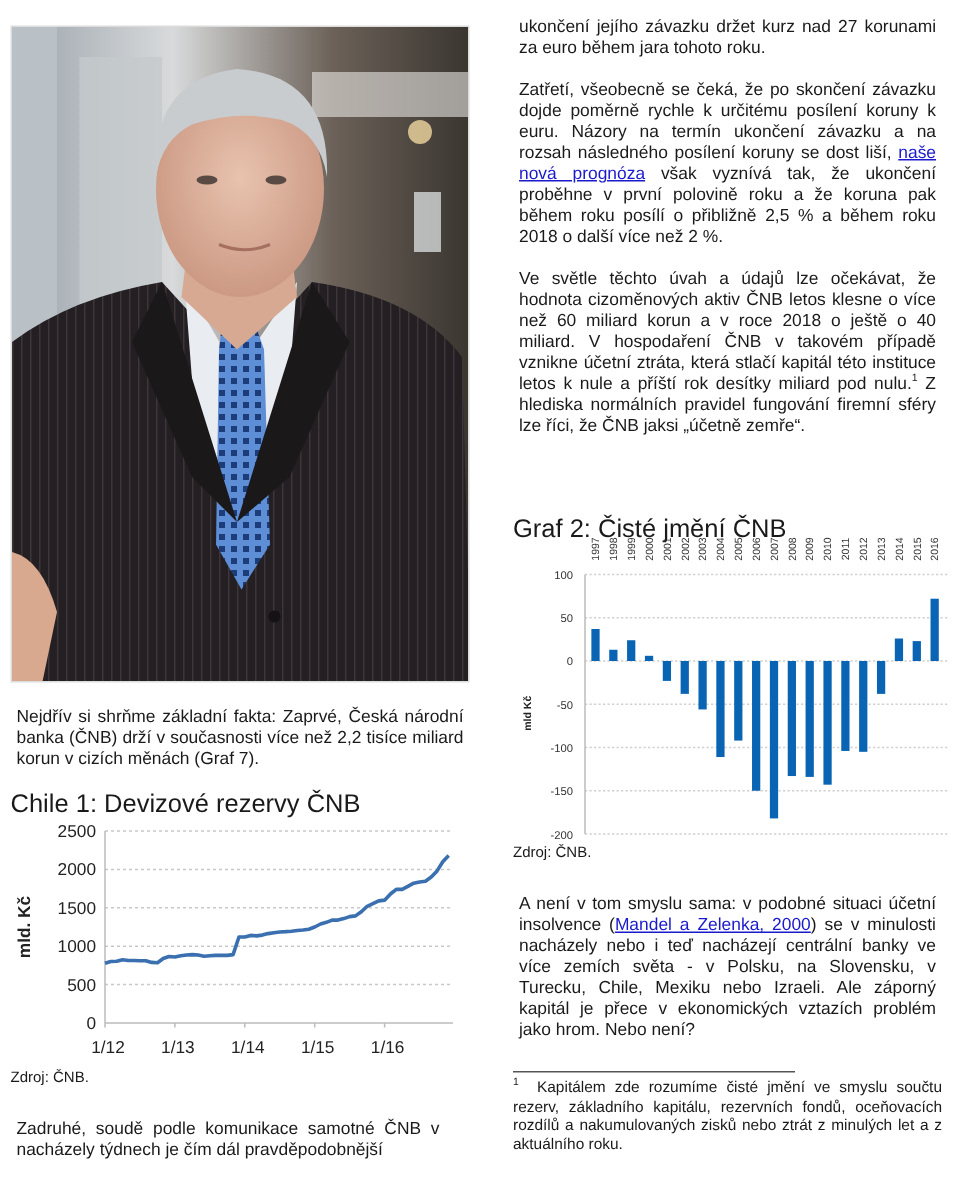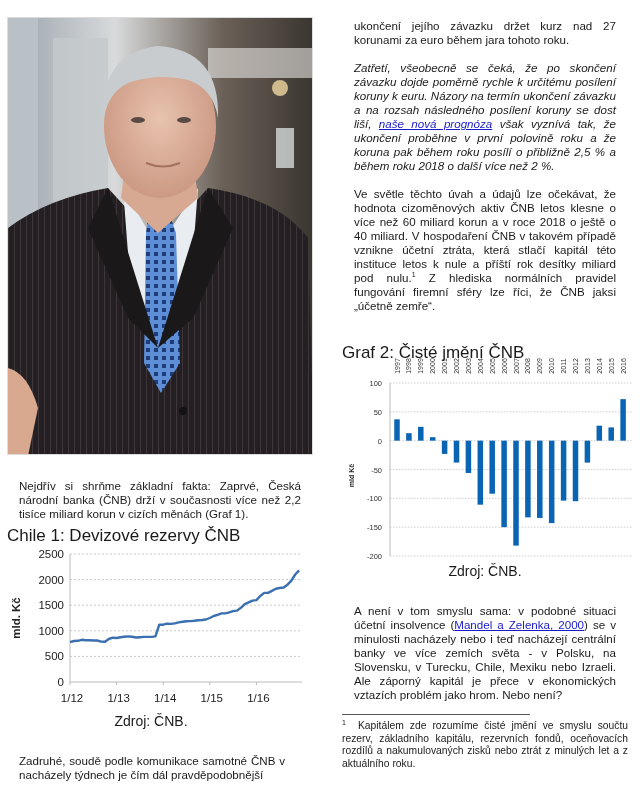--- a/index.html
+++ b/index.html
@@ -1,22 +1,22 @@
 <!DOCTYPE html>
 <html><head>
 <meta charset="utf-8">
 <style>
   html, body { margin: 0; padding: 0; background: #ffffff; }
   body { width: 640px; height: 786px; position: relative; overflow: hidden;
          font-family: "Liberation Sans", sans-serif; color: #1a1a1a; }
   .col { position: absolute; }
-  .para { font-size: 11.6px; line-height: 14px; text-align: justify; margin: 12px; }
+  .para { font-size: 11.6px; line-height: 14px; text-align: justify; margin: 4px; }
   .para a { color: #1a1acc; text-decoration: underline; }
   .heading { font-size: 17px; font-weight: normal; margin: 0; }
-  .source { font-size: 14px; text-align: center; }
+  .source { font-size: 10px; text-align: left; }
   sup { font-size: 7px; line-height: 0; vertical-align: super; }
   #photo { position: absolute; left: 7px; top: 17px; width: 306px; height: 438px; overflow: hidden; border: 1px solid #dcdcdc; box-sizing: border-box; }
   #photo svg { display: block; }
   .footnote-rule { position: absolute; left: 342px; top: 714px; width: 188px; height: 1px; background: #555; }
   .footnote { position: absolute; left: 342px; top: 720px; width: 286px; font-size: 10.3px; line-height: 12.5px; text-align: justify; }
   text { font-family: "Liberation Sans", sans-serif; }
 </style>
 </head>
 <body>
 
@@ -67,21 +67,21 @@
     <ellipse cx="130" cy="102" rx="7" ry="3" fill="#5a4a44"></ellipse>
     <ellipse cx="176" cy="102" rx="7" ry="3" fill="#5a4a44"></ellipse>
     <path d="M138,145 Q155,152 172,145" stroke="#a5705f" stroke-width="2" fill="none"></path>
 
     <path d="M0,350 Q20,355 30,390 L20,438 L0,438 Z" fill="#d8a88f"></path>
     <circle cx="175" cy="393" r="4" fill="#151214"></circle>
   </svg>
 </div>
 
 <div class="col" style="left:7px; top:467px; width:306px;">
-  <p class="para">Nejdřív si shrňme základní fakta: Zaprvé, Česká národní banka (ČNB) drží v současnosti více než 2,2 tisíce miliard korun v cizích měnách (Graf 1).</p>
+  <p class="para">Nejdřív si shrňme základní fakta: Zaprvé, Česká národní banka (ČNB) drží v současnosti více než 2,2 tisíce miliard korun v cizích měnách (Graf 7).</p>
 </div>
 
 <div class="col" style="left:7px; top:526px; width:306px;">
   <p class="heading">Chile 1: Devizové rezervy ČNB</p>
 </div>
 
 <div class="col" style="left:0; top:545px; width:320px; height:165px;">
   <svg id="linechart" width="320" height="165">
       <text x="64" y="141" text-anchor="end" font-size="11.5" fill="#222">0</text>
       <line x1="70" x2="302" y1="111.4" y2="111.4" stroke="#c8c8c8" stroke-dasharray="2,2" stroke-width="1"></line>
@@ -111,21 +111,21 @@
     </svg>
 </div>
 <div class="col source" style="left:7px; top:713px; width:288px;">Zdroj: ČNB.</div>
 
 <div class="col" style="left:7px; top:742px; width:290px;">
   <p class="para">Zadruhé, soudě podle komunikace samotné ČNB v nacházely týdnech je čím dál pravděpodobnější</p>
 </div>
 
 <div class="col" style="left:342px; top:7px; width:286px;">
   <p class="para">ukončení jejího závazku držet kurz nad 27 korunami za euro během jara tohoto roku.</p>
-  <p class="para" style="margin-top:14px;font-style:italic;">
+  <p class="para" style="margin-top:14px;">
     <span>Zatřetí, všeobecně se čeká, že po skončení závazku dojde poměrně rychle k určitému posílení koruny k euru. Názory na termín ukončení závazku a na rozsah následného posílení koruny se dost liší, </span><a href="#">naše nová prognóza</a><span> však vyznívá tak, že ukončení proběhne v první polovině roku a že koruna pak během roku posílí o přibližně 2,5 % a během roku 2018 o další více než 2 %.</span>
   </p>
   <p class="para" style="margin-top:14px;">
     <span>Ve světle těchto úvah a údajů lze očekávat, že hodnota cizoměnových aktiv ČNB letos klesne o více než 60 miliard korun a v roce 2018 o ještě o 40 miliard. V hospodaření ČNB v takovém případě vznikne účetní ztráta, která stlačí kapitál této instituce letos k nule a příští rok desítky miliard pod nulu.</span><sup>1</sup><span> Z hlediska normálních pravidel fungování firemní sféry lze říci, že ČNB jaksi „účetně zemře“.</span>
   </p>
 </div>
 
 <div class="col" style="left:342px; top:343px; width:286px;">
   <p class="heading">Graf 2: Čisté jmění ČNB</p>
 </div>

